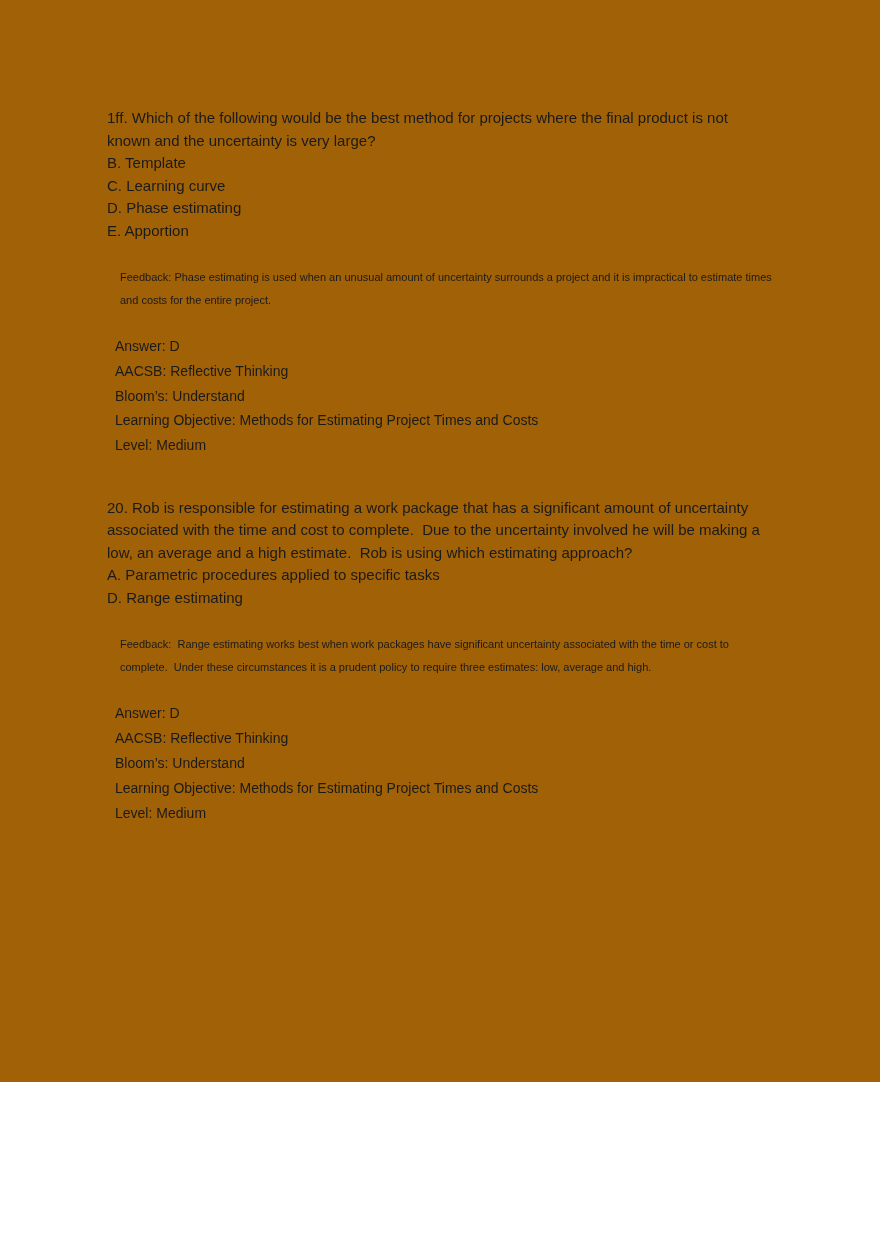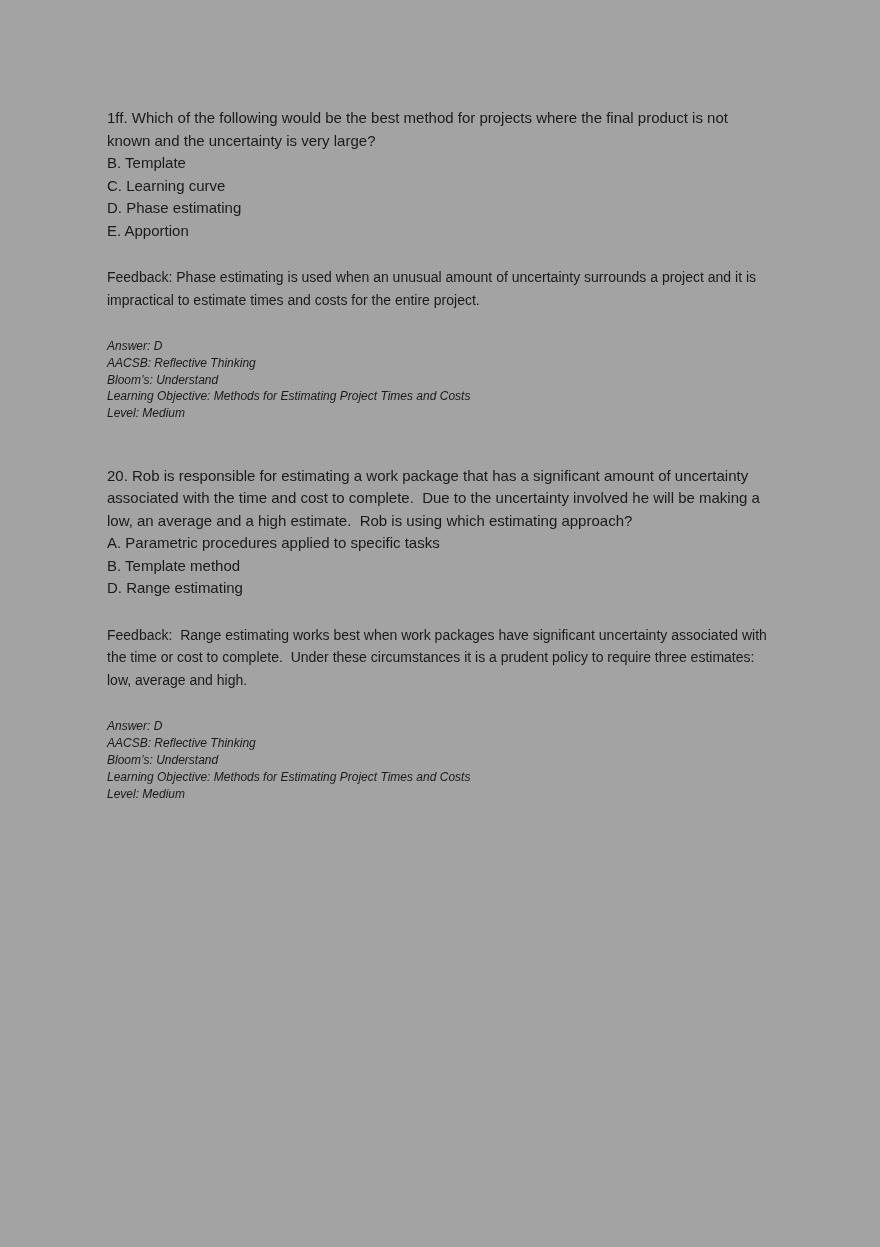--- a/index.html
+++ b/index.html
@@ -3,54 +3,53 @@
 <meta charset="utf-8">
 <style>
   html, body {
     margin: 0;
     padding: 0;
     background: #ffffff;
   }
   .page {
     position: relative;
     width: 880px;
-    height: 1247px;
+    height: 1082px;
     box-sizing: border-box;
-    background: #a3a3a3;
+    background: #a16207;
     padding: 107px 108px 40px 107px;
     font-family: "Liberation Sans", sans-serif;
     color: #1a1a1a;
     overflow: hidden;
   }
   .question-block {
     margin: 0;
   }
   .question-block + .question-block {
     margin-top: 43px;
   }
   .stem, .option {
     margin: 0;
     font-size: 15px;
     line-height: 22.5px;
     white-space: pre-wrap;
   }
   .feedback {
-    margin: 24px 0 0 0;
-    font-size: 14px;
+    margin: 24px 0 0 13px;
+    font-size: 11px;
     line-height: 22.5px;
     white-space: pre-wrap;
   }
   .meta {
     margin-top: 27px;
   }
   .meta p {
-    margin: 0;
-    font-size: 12px;
+    margin: 8px;
+    font-size: 14px;
     line-height: 16.8px;
-    font-style: italic;
     color: #1a1a1a;
   }
 </style>
 </head>
 <body>
 
 <div class="page">
 
   <section class="question-block">
     <p class="stem">1ff. Which of the following would be the best method for projects where the final product is not known and the uncertainty is very large?</p>
@@ -64,21 +63,20 @@
       <p>AACSB: Reflective Thinking</p>
       <p>Bloom’s: Understand</p>
       <p>Learning Objective: Methods for Estimating Project Times and Costs</p>
       <p>Level: Medium</p>
     </div>
   </section>
 
   <section class="question-block">
     <p class="stem">20. Rob is responsible for estimating a work package that has a significant amount of uncertainty associated with the time and cost to complete.  Due to the uncertainty involved he will be making a low, an average and a high estimate.  Rob is using which estimating approach?</p>
     <p class="option">A. Parametric procedures applied to specific tasks</p>
-    <p class="option">B. Template method</p>
     <p class="option">D. Range estimating</p>
     <p class="feedback">Feedback:  Range estimating works best when work packages have significant uncertainty associated with the time or cost to complete.  Under these circumstances it is a prudent policy to require three estimates: low, average and high.</p>
     <div class="meta">
       <p>Answer: D</p>
       <p>AACSB: Reflective Thinking</p>
       <p>Bloom’s: Understand</p>
       <p>Learning Objective: Methods for Estimating Project Times and Costs</p>
       <p>Level: Medium</p>
     </div>
   </section>

